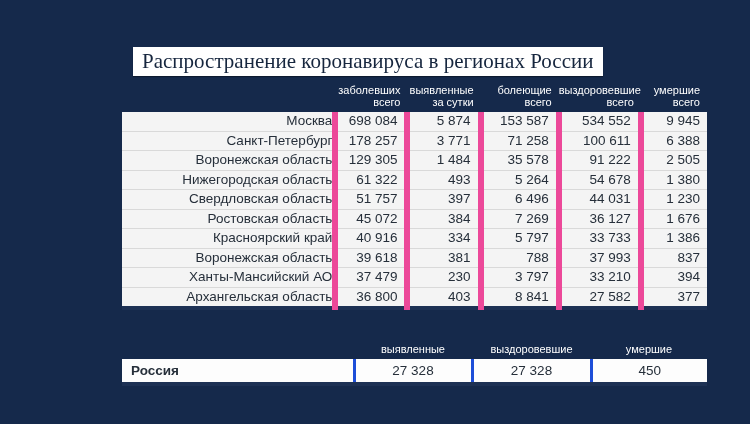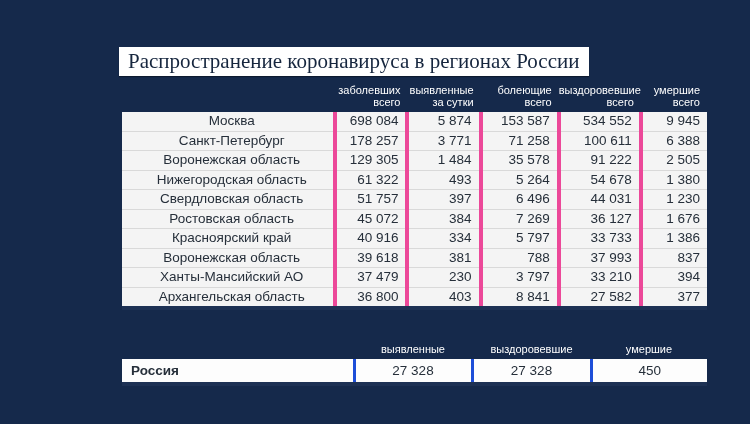--- a/index.html
+++ b/index.html
@@ -6,21 +6,21 @@
   body {
     width:750px; height:424px;
     background:#15294b;
     font-family:"Liberation Sans", sans-serif;
     position:relative;
     overflow:hidden;
   }
 
   
   .title-box {
-    position:absolute; left:119px; top:47px;
+    position:absolute; left:133px; top:47px;
     background:#ffffff;
     color:#16263e;
     font-family:"Liberation Serif", serif;
     font-size:21px; line-height:24px;
     padding:2px 10px 3px 9px;
     box-shadow:0 1px 1px rgba(0,0,0,.35);
     white-space:nowrap;
   }
 
   
@@ -45,22 +45,22 @@
     color:#262f3a;
     font-size:13.5px;
     height:18.5px; line-height:18.5px;
     padding:0 7px 0 0;
     text-align:right;
     border-top:1px solid #d9d9d9;
     white-space:nowrap;
     overflow:hidden;
   }
   table.regions tbody tr:first-child td { border-top:none; }
-  table.regions tbody td.region { text-align:center; padding:0 0 0 8px; }
-  table.regions tbody td + td { border-left:4px solid #ec4899; }
+  table.regions tbody td.region { text-align:right; padding:0 0 0 8px; }
+  table.regions tbody td + td { border-left:6px solid #ec4899; }
   table.regions tbody tr:last-child td { border-bottom:4px solid #1d3154; }
 
   
   table.russia { left:122px; top:344px; width:585px; }
   table.russia thead th {
     text-align:center;
     padding:0 0 3px 0;
   }
   table.russia thead th.region { text-align:left; }
   table.russia tbody td {

